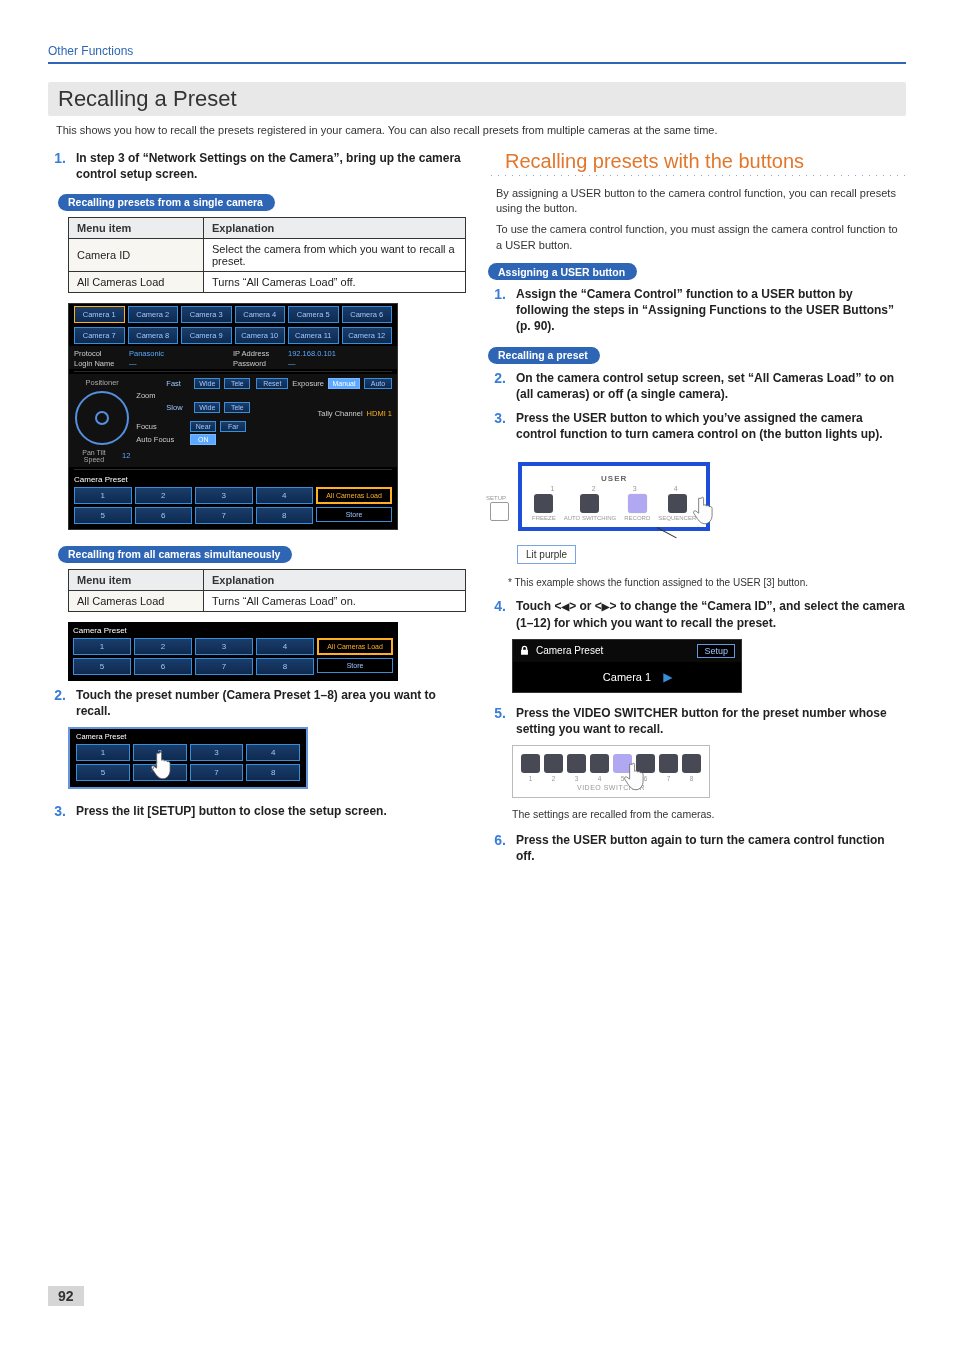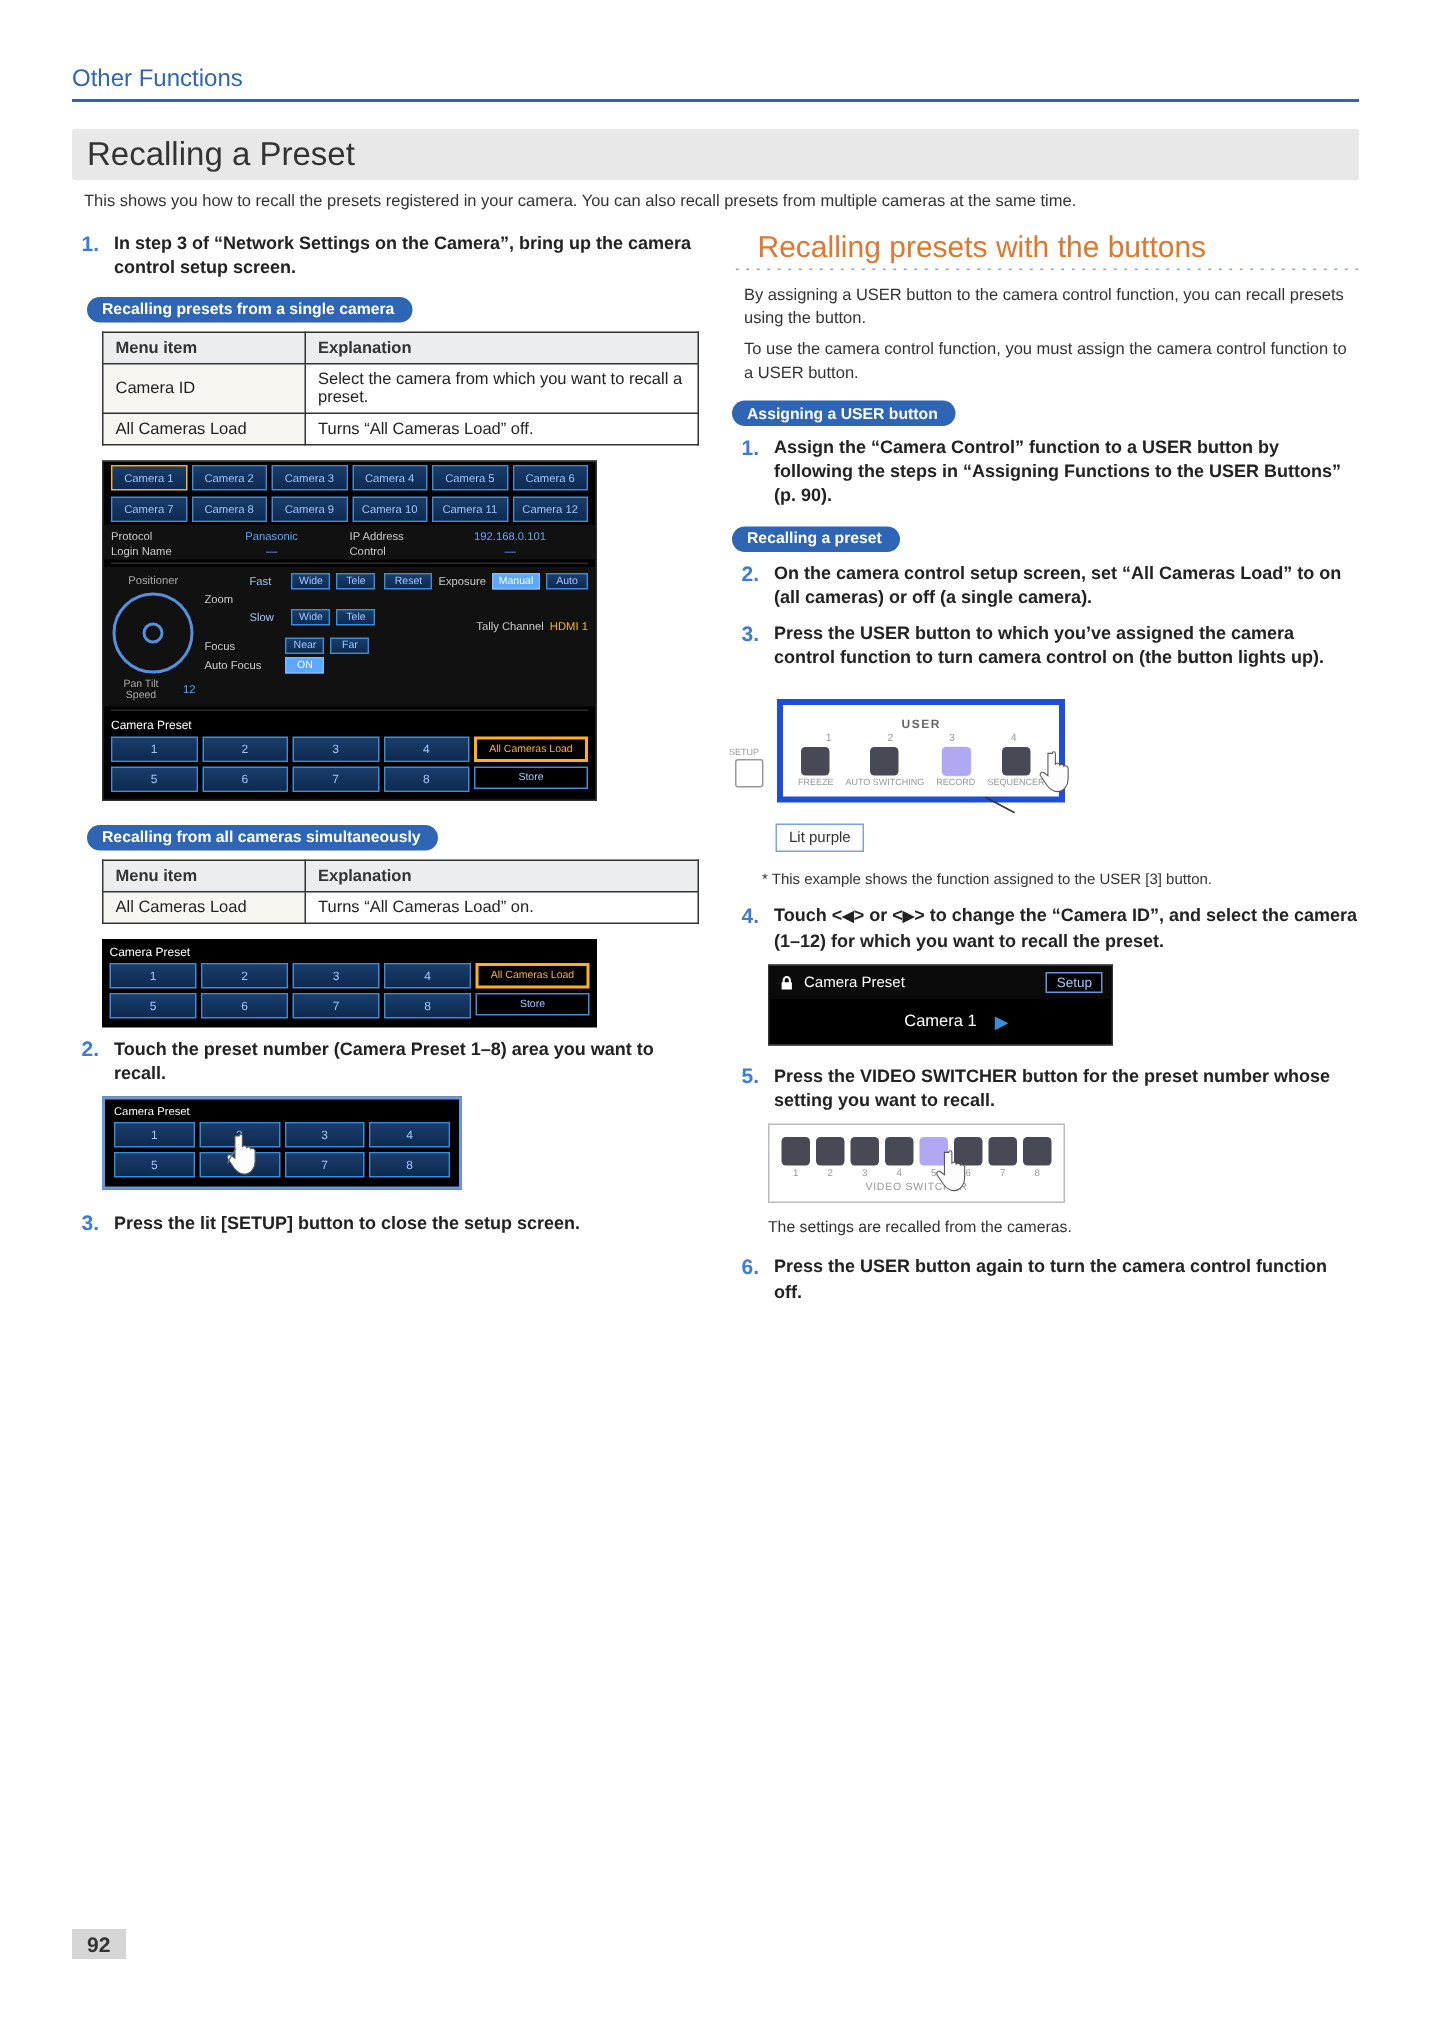--- a/index.html
+++ b/index.html
@@ -12,21 +12,21 @@
     width: 954px;
     background: #fff;
   }
   .page {
     padding: 44px 48px 40px 48px;
     min-height: 1350px;
     position: relative;
   }
   .top-section-title {
     color: #2e66b5;
-    font-size: 16px;
+    font-size: 12px;
     font-weight: 400;
     margin: 0 0 4px 0;
   }
   .top-rule {
     height: 1.5px;
     background: #2e66b5;
     margin-bottom: 18px;
   }
   .heading-band {
     background: #e8e8e8;
@@ -148,21 +148,21 @@
     background: #111;
     gap: 1px 0;
   }
   .cc-info-cell {
     width: 50%;
     display: flex;
     font-size: 7.5px;
     color: #888;
   }
   .cc-info-cell .lbl { width: 55px; color: #ccc; }
-  .cc-info-cell .val { flex:1; color: #5aa8ff; text-align: center; }
+  .cc-info-cell .val { flex:1; color: #5aa8ff; }
   .cc-main {
     display: flex;
     gap: 6px;
     padding: 4px 5px;
     background: #111;
     align-items: flex-start;
   }
   .cc-pos {
     width: 78px;
     text-align: center;
@@ -418,21 +418,21 @@
             </div>
           <div class="cc-info-cell">
               <span class="lbl">IP Address</span>
               <span class="val">192.168.0.101</span>
             </div>
           <div class="cc-info-cell">
               <span class="lbl">Login Name</span>
               <span class="val">—</span>
             </div>
           <div class="cc-info-cell">
-              <span class="lbl">Control</span>
+              <span class="lbl">Password</span>
               <span class="val">—</span>
             </div>
         </div>
         <div class="cc-sep"></div>
         <div class="cc-main">
           <div class="cc-pos">
             <div>Positioner</div>
             <div class="joy">
                 <div class="joy-c"></div>
               </div>

